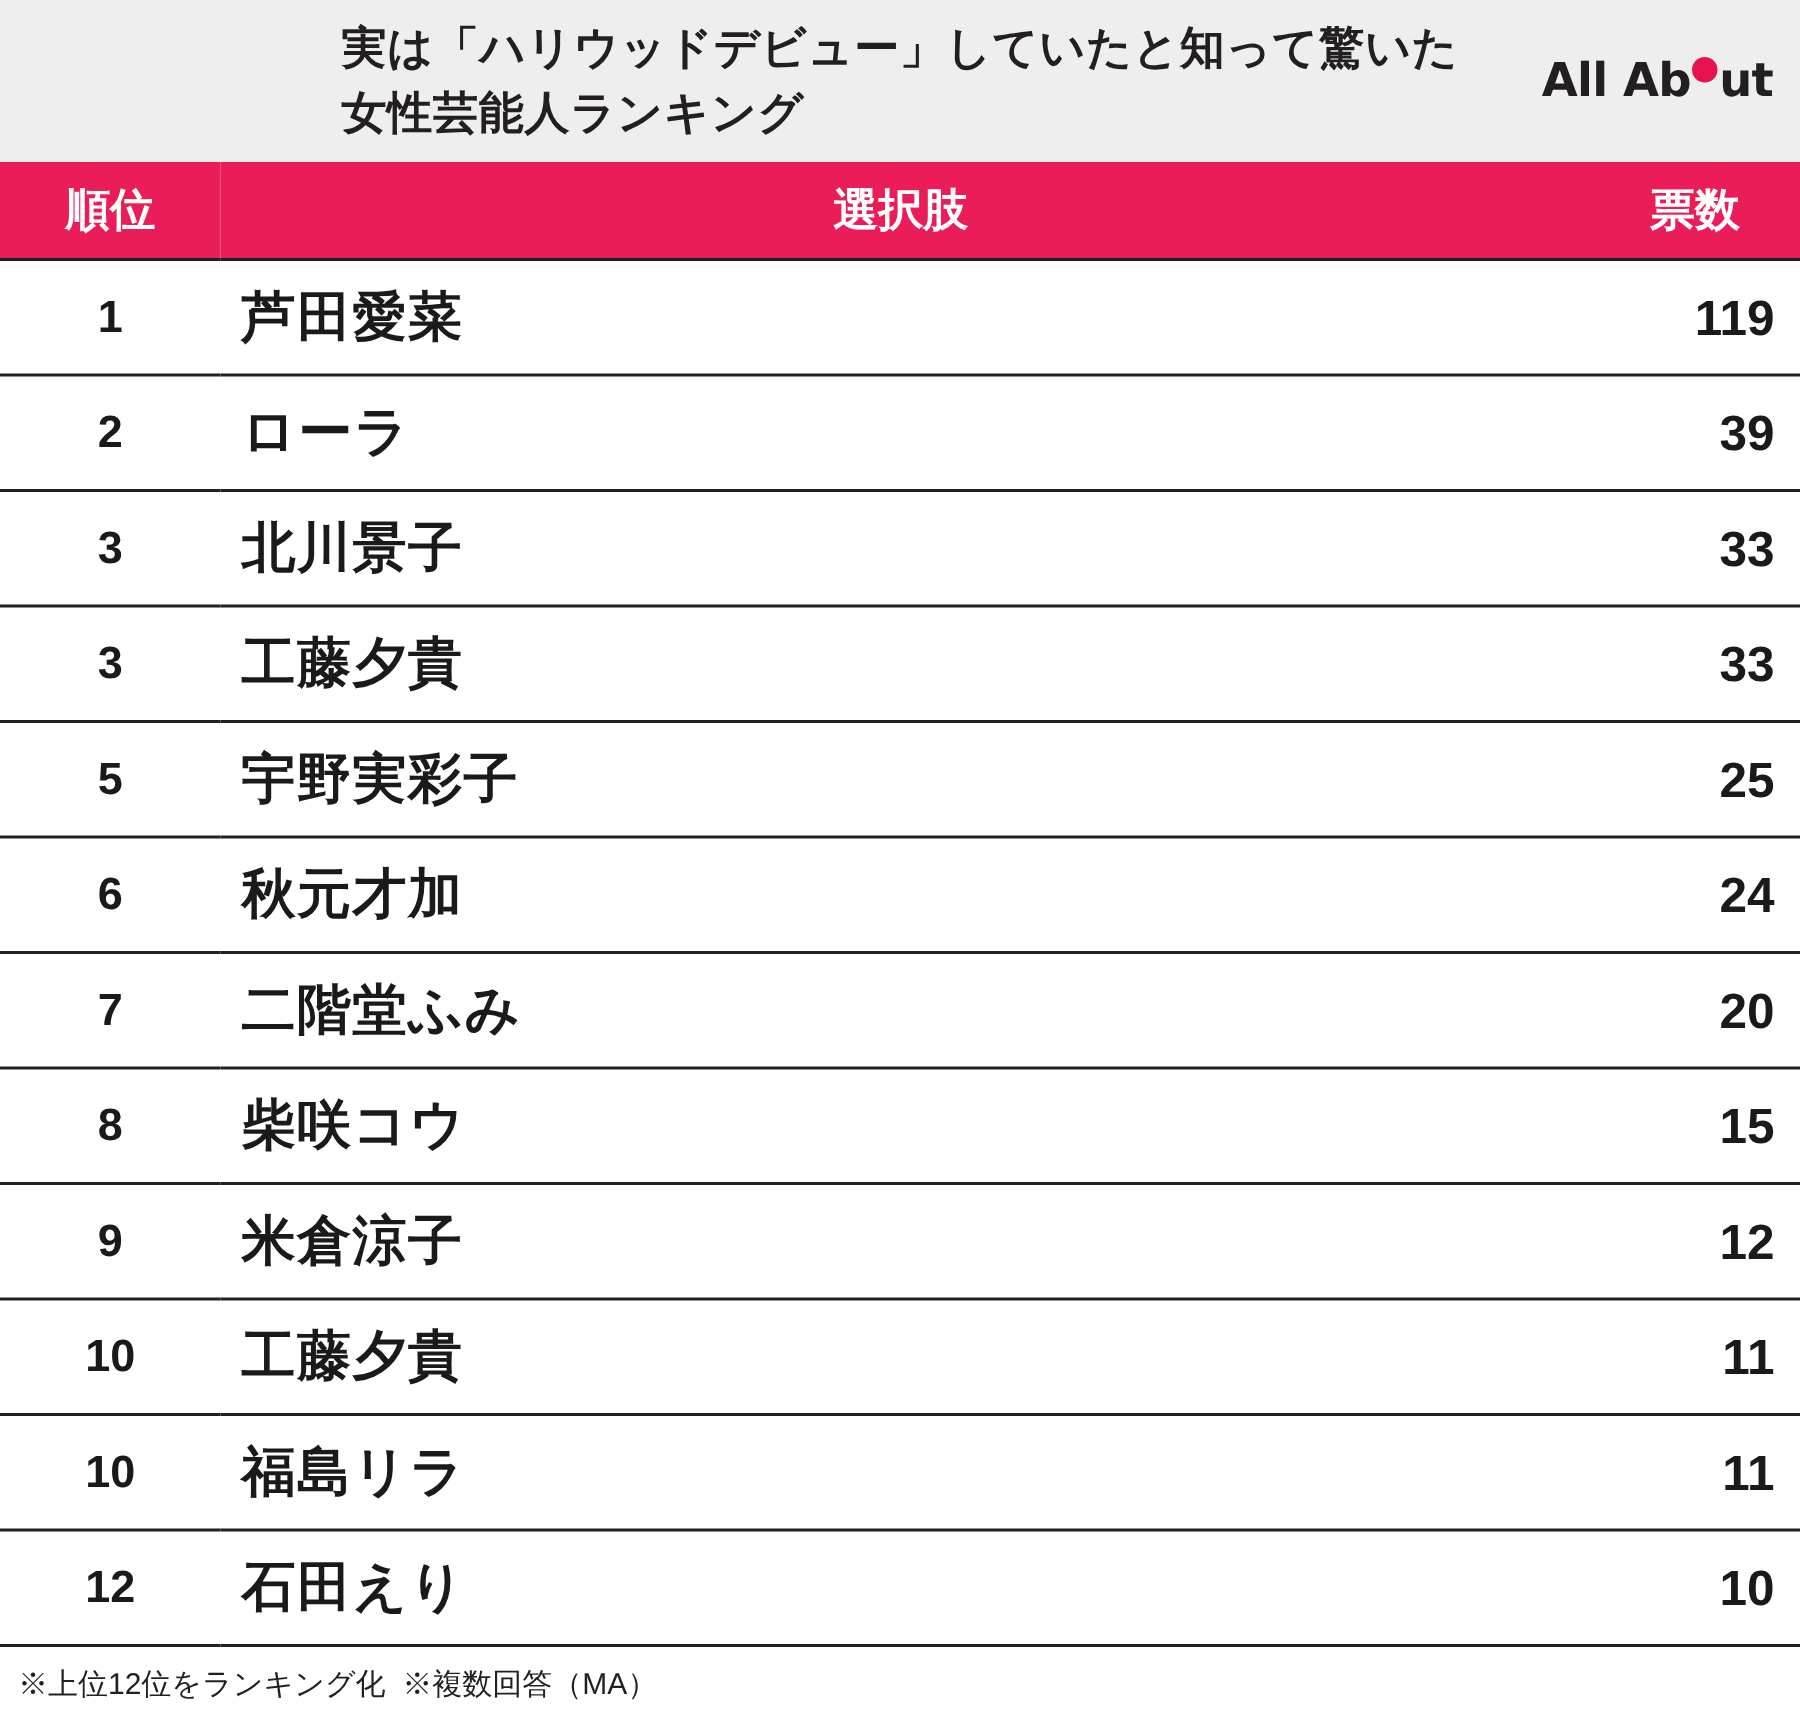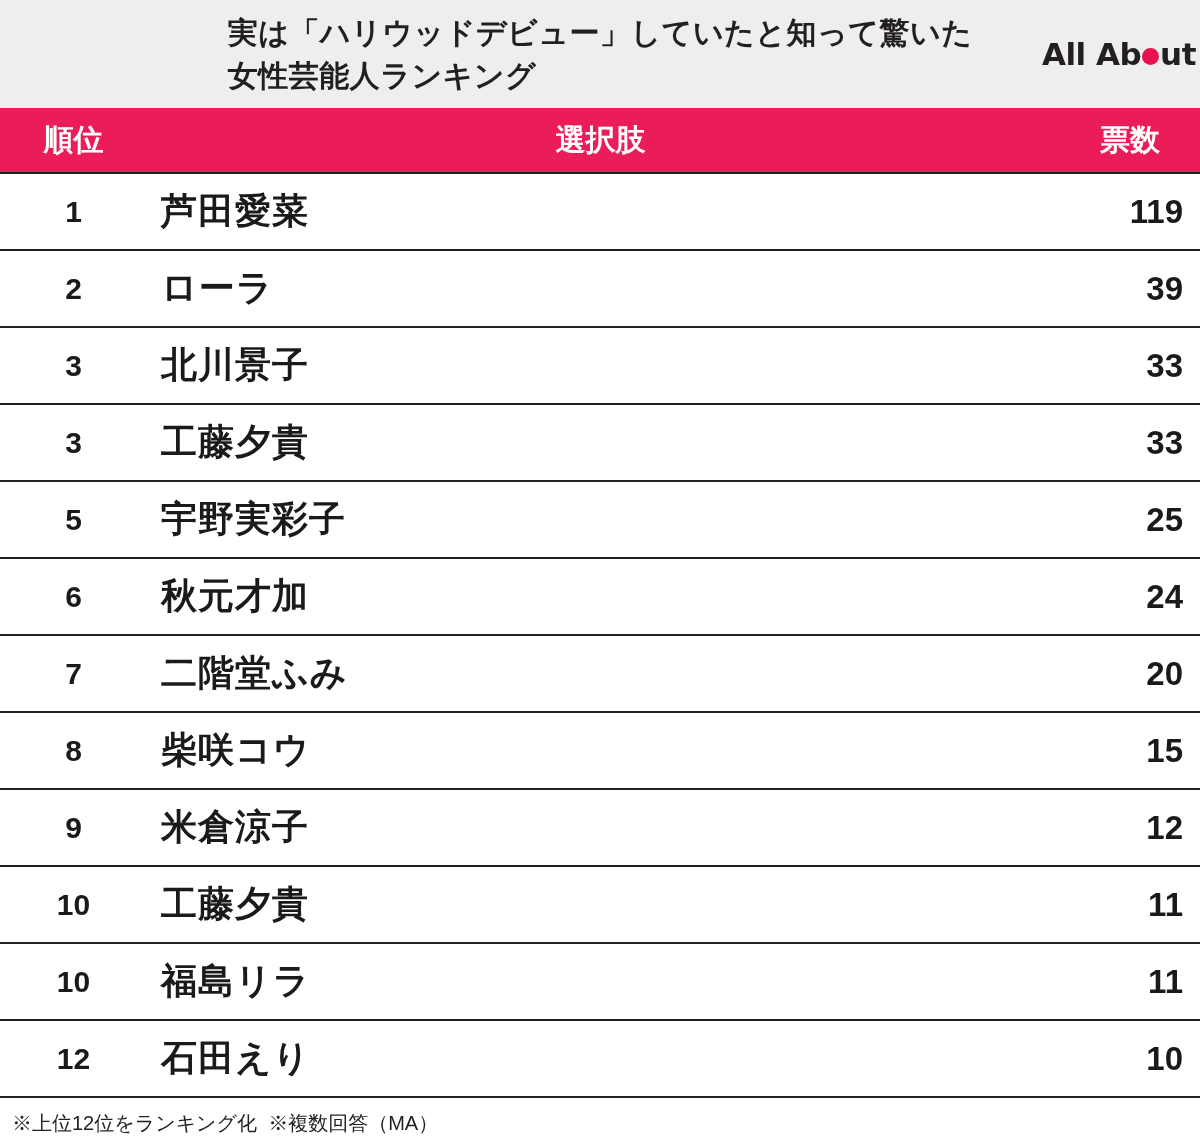--- a/index.html
+++ b/index.html
@@ -35,25 +35,25 @@
     font-size: 30px;
     font-weight: bold;
     line-height: 1.45;
     color: #231f20;
     letter-spacing: 0.5px;
     max-width: 900px;
     white-space: pre-line;
   }
   .brand {
     position: absolute;
-    right: 4px;
+    right: 18px;
     top: 50%;
     transform: translateY(-50%);
     display: flex;
-    align-items: center;
+    align-items: flex-start;
   }
   .brand-text {
     font-size: 31px;
     font-weight: bold;
     color: #231f20;
     letter-spacing: -0.5px;
     font-family: "DejaVu Sans", sans-serif;
   }
   .brand-dot {
     display: inline-block;

